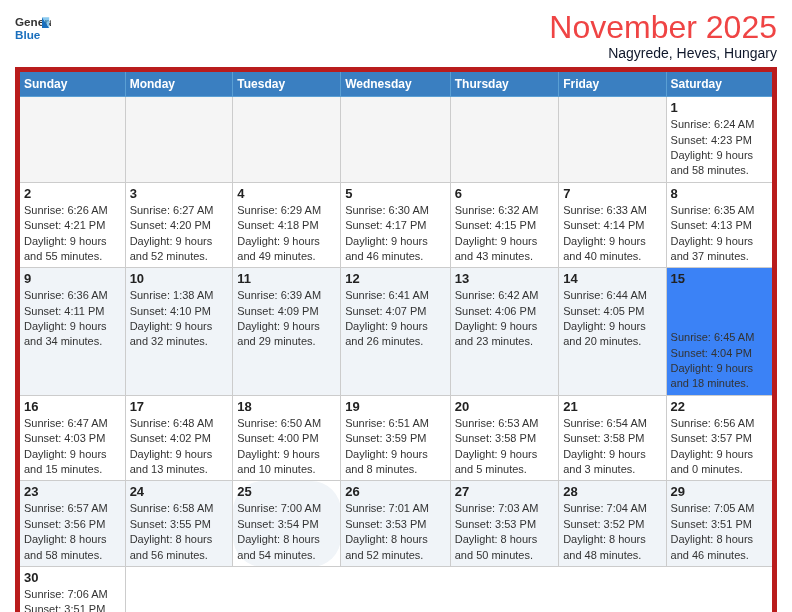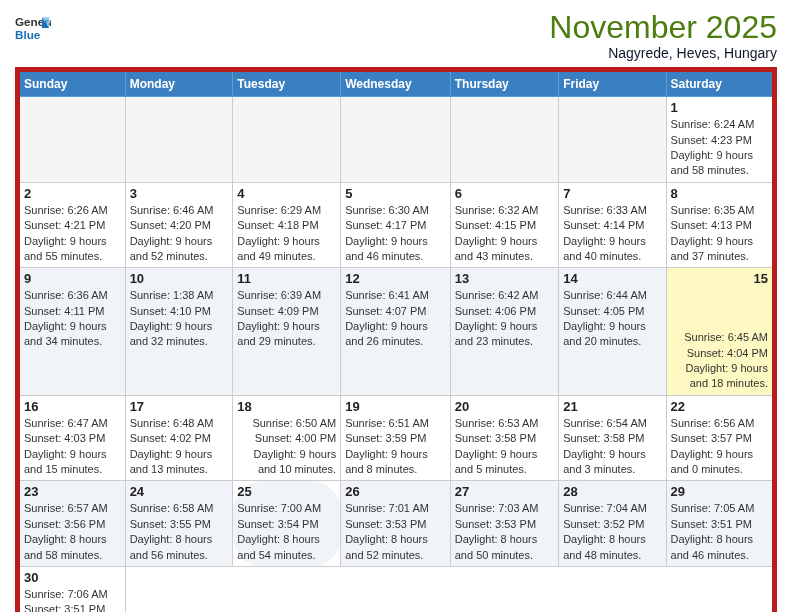--- a/index.html
+++ b/index.html
@@ -30,21 +30,21 @@
     .logo-icon {
       width: 36px;
       height: 36px;
     }
     .title-area {
       text-align: right;
     }
     .month-title {
       font-size: 32px;
       font-weight: normal;
-      color: #4d7c0f;
+      color: #ef4444;
       line-height: 1.1;
       margin-left: 13px;
     }
     .location {
       font-size: 14px;
       color: #0f172a;
     }
     .calendar {
       width: 100%;
       border-collapse: collapse;
@@ -134,21 +134,21 @@
         <tr>
           <td>
             <span class="day-number">2</span>
             <div class="day-info" style="white-space: pre-line;">Sunrise: 6:26 AM
 Sunset: 4:21 PM
 Daylight: 9 hours
 and 55 minutes.</div>
           </td>
           <td>
             <span class="day-number">3</span>
-            <div class="day-info" style="white-space: pre-line;">Sunrise: 6:46 AM
+            <div class="day-info" style="white-space: pre-line;">Sunrise: 6:27 AM
 Sunset: 4:20 PM
 Daylight: 9 hours
 and 52 minutes.</div>
           </td>
           <td>
             <span class="day-number">4</span>
             <div class="day-info" style="white-space: pre-line;">Sunrise: 6:29 AM
 Sunset: 4:18 PM
 Daylight: 9 hours
 and 49 minutes.</div>
@@ -218,21 +218,21 @@
 Daylight: 9 hours
 and 23 minutes.</div>
           </td>
           <td style="background-color: rgb(240, 244, 248);">
             <span class="day-number">14</span>
             <div class="day-info" style="white-space: pre-line;">Sunrise: 6:44 AM
 Sunset: 4:05 PM
 Daylight: 9 hours
 and 20 minutes.</div>
           </td>
-          <td style="background-color: #fef9c3; text-align: right;">
+          <td style="background-color: #3b82f6;">
             <span class="day-number">15</span>
             <div class="day-info" style="white-space: pre-line; margin-top: 44px;">Sunrise: 6:45 AM
 Sunset: 4:04 PM
 Daylight: 9 hours
 and 18 minutes.</div>
           </td>
         </tr>
         <tr>
           <td>
             <span class="day-number">16</span>
@@ -243,21 +243,21 @@
           </td>
           <td>
             <span class="day-number">17</span>
             <div class="day-info" style="white-space: pre-line;">Sunrise: 6:48 AM
 Sunset: 4:02 PM
 Daylight: 9 hours
 and 13 minutes.</div>
           </td>
           <td>
             <span class="day-number">18</span>
-            <div class="day-info" style="white-space: pre-line; text-align: right;">Sunrise: 6:50 AM
+            <div class="day-info" style="white-space: pre-line;">Sunrise: 6:50 AM
 Sunset: 4:00 PM
 Daylight: 9 hours
 and 10 minutes.</div>
           </td>
           <td>
             <span class="day-number">19</span>
             <div class="day-info" style="white-space: pre-line;">Sunrise: 6:51 AM
 Sunset: 3:59 PM
 Daylight: 9 hours
 and 8 minutes.</div>

